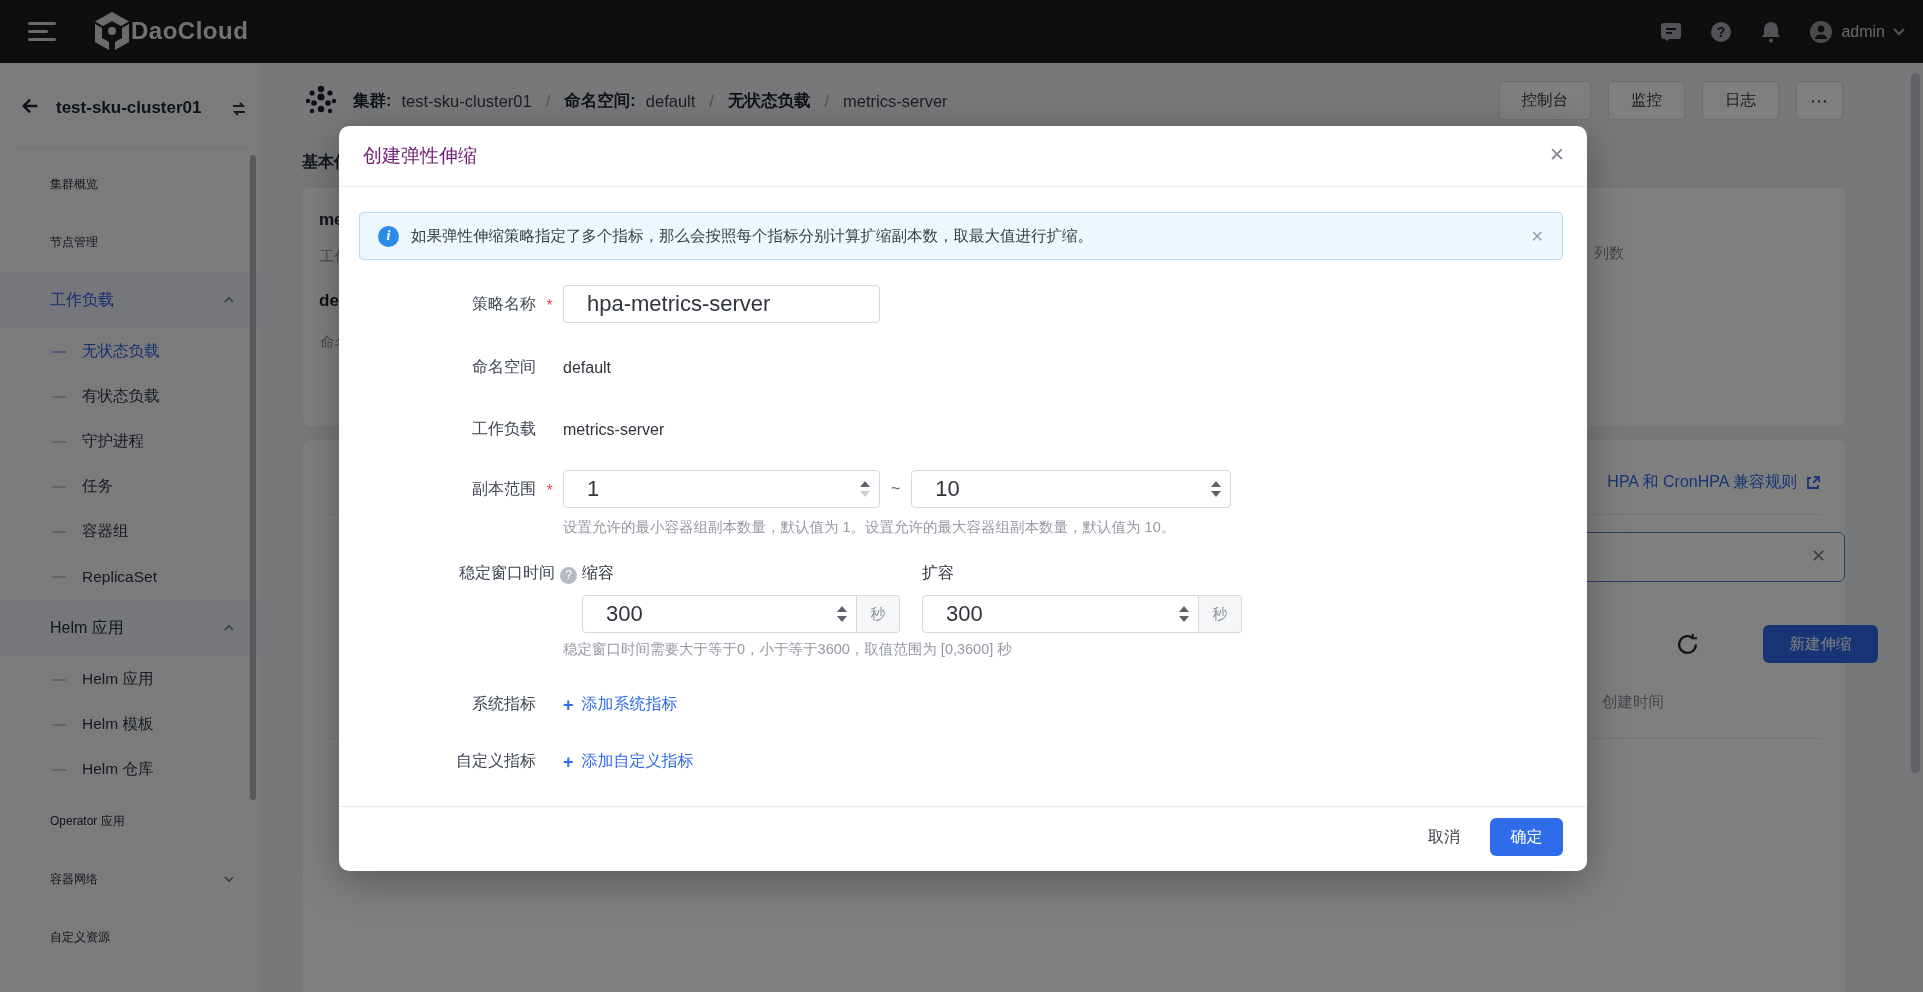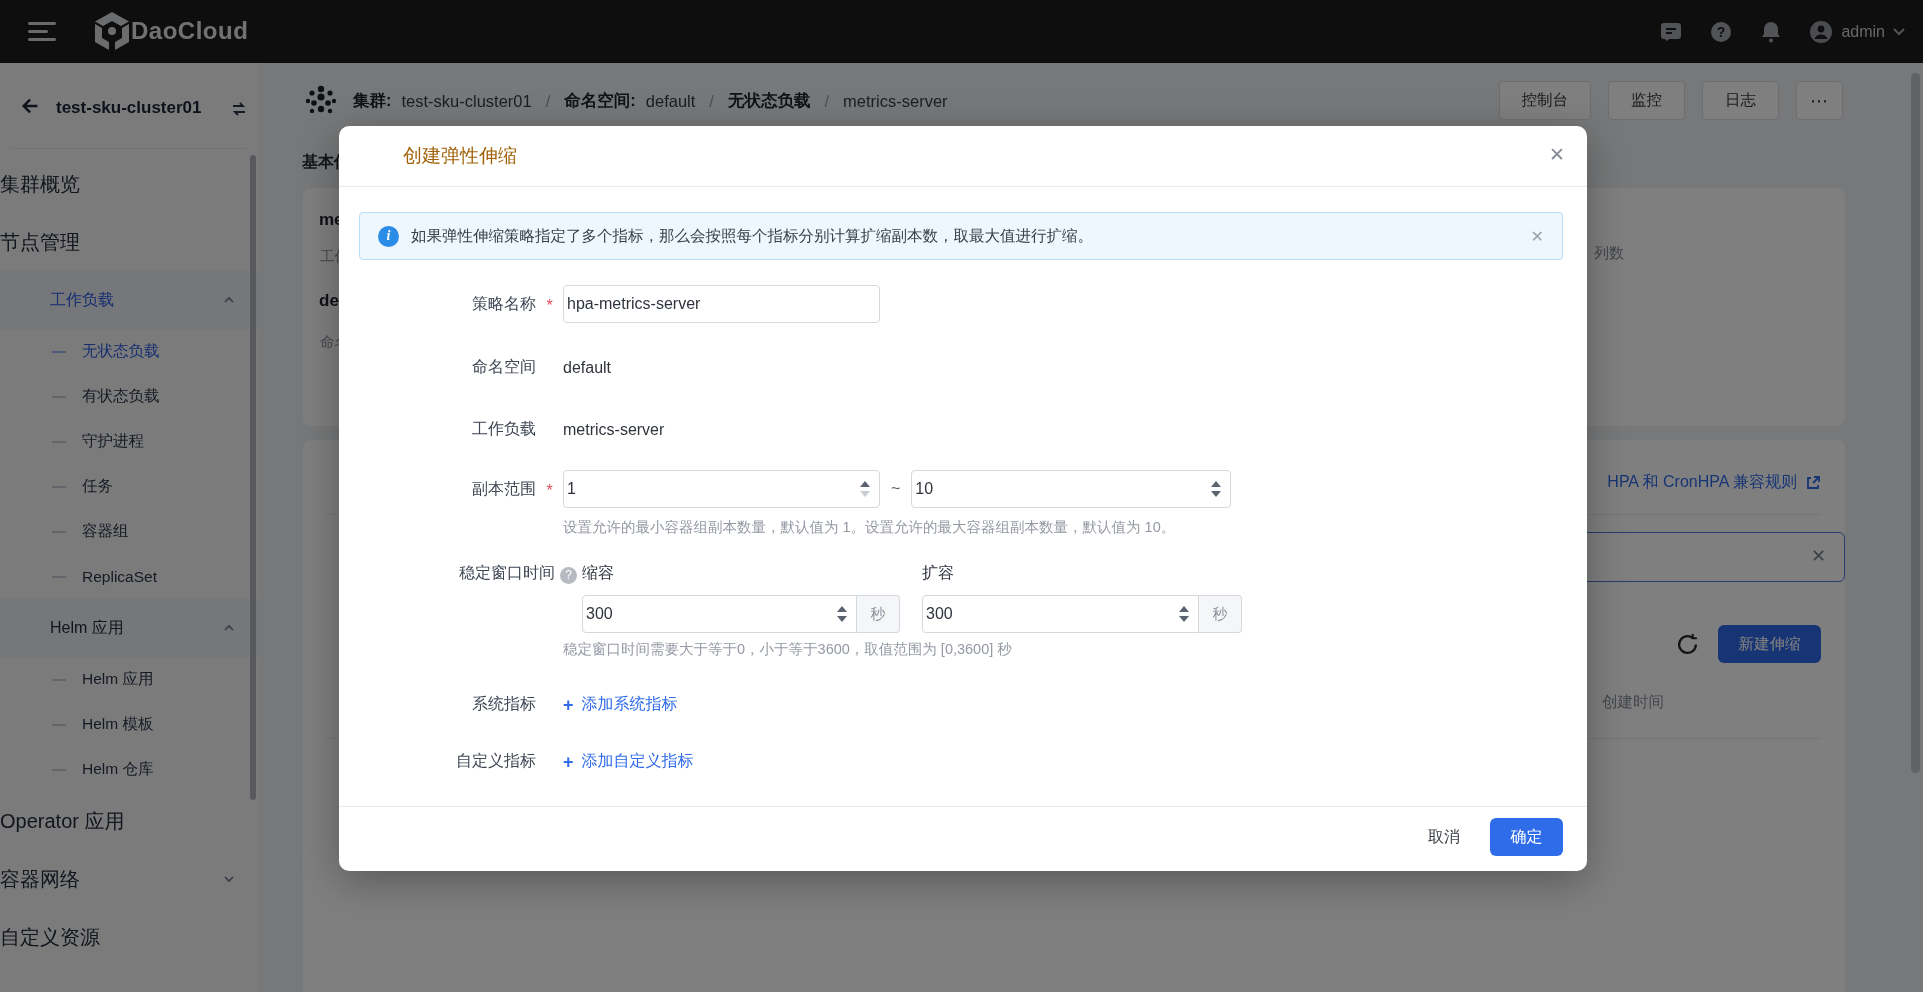--- a/index.html
+++ b/index.html
@@ -20,21 +20,21 @@
 
   
   .sidebar { position:absolute; left:0; top:63px; width:259px; height:929px; background:#f6f7f9; z-index:1; }
   .sb-head { position:absolute; left:0; top:0; width:100%; height:85px; }
   .sb-back { position:absolute; left:20px; top:32px; width:22px; height:22px; color:#1c2433; cursor:pointer; }
   .sb-cluster { position:absolute; left:56px; top:35px; font-size:17px; font-weight:bold; color:#1b2436; }
   .sb-switch { position:absolute; left:229px; top:36px; width:20px; height:20px; color:#2b3448; cursor:pointer; }
   .sb-divider { position:absolute; left:12px; right:12px; top:85px; height:1px; background:#e4e6ea; }
   .sb-menu { position:absolute; left:0; top:92px; width:100%; }
   .sb-item { position:relative; display:flex; align-items:center; cursor:pointer; }
-  .sb-item.top { height:58px; font-size:20px; color:#252c3a; }
+  .sb-item.top { height:58px; padding-left:50px; font-size:12px; color:#252c3a; }
   .sb-item.group { height:58px; padding-left:50px; font-size:16px; color:#252c3a; background:#eceff4; }
   .sb-item.sub { height:45px; padding-left:52px; font-size:15.5px; color:#2c3547; }
   .sb-item .dash { width:14px; height:2px; background:#c5cad4; margin-right:16px; flex:0 0 auto; }
   .sb-item.active { color:#2d5ce0; }
   .sb-item.active .dash { background:#9db4ef; }
   .sb-chev { position:absolute; right:24px; top:50%; margin-top:-6px; width:12px; height:12px; color:#6e7686; }
   .sb-scroll { position:absolute; left:250px; top:92px; width:6px; height:645px; border-radius:3px; background:#aeb2b9; }
 
   
   .content { position:absolute; left:259px; top:63px; width:1664px; height:929px; z-index:1; }
@@ -56,54 +56,54 @@
   .c1-lab2 { position:absolute; left:17px; top:145px; font-size:14.5px; color:#8b919b; }
   .c1-right { position:absolute; left:1291px; top:56px; font-size:15px; color:#858b94; }
   .card2 { left:44px; top:377px; width:1542px; height:615px; border-bottom-left-radius:0; border-bottom-right-radius:0; }
   .c2-link { position:absolute; right:24px; top:32px; display:flex; align-items:center; gap:8px;
              font-size:16px; color:#2f6bea; cursor:pointer; }
   .c2-divider { position:absolute; left:24px; right:24px; top:74px; height:1px; background:#e8eaee; }
   .c2-search { position:absolute; left:300px; right:0; top:92px; height:50px; background:#fff;
                border:1px solid #5377d6; border-radius:6px; }
   .c2-search-x { position:absolute; right:18px; top:12px; font-size:18px; color:#7d838c; cursor:pointer; }
   .c2-refresh { position:absolute; left:1372px; top:192px; width:25px; height:25px; color:#24282f; cursor:pointer; }
-  .c2-newbtn { position:absolute; left:1415px; top:185px; width:103px; height:38px; background:#2f6bea;
+  .c2-newbtn { position:absolute; left:1460px; top:185px; width:115px; height:38px; background:#2f6bea;
                border:none; border-radius:6px; color:#fff; font-size:15.5px; cursor:pointer; }
   .c2-colhead { position:absolute; left:1299px; top:252px; font-size:15.5px; color:#888e98; }
   .c2-headline { position:absolute; left:24px; right:24px; top:298px; height:1px; background:#e8eaee; }
   .page-scroll { position:absolute; right:3px; top:10px; width:9px; height:700px; border-radius:5px; background:#c2c5ca; }
 
   
   .overlay { position:absolute; inset:0; background:rgba(0,0,0,0.5); z-index:5; }
 
   
   .modal { position:absolute; left:339px; top:126px; width:1248px; height:745px; background:#fff;
            border-radius:10px; box-shadow:0 10px 40px rgba(0,0,0,.3); z-index:6; }
   .m-title { position:absolute; left:24px; top:0; height:60px; line-height:60px; font-size:19px;
-             font-weight:500; color:#a16207;margin-left:40px; }
+             font-weight:500; color:#701a75; }
   .m-close { position:absolute; right:22px; top:18px; font-size:19px; color:#878d96; cursor:pointer; line-height:22px; }
   .m-headline { position:absolute; left:0; right:0; top:60px; height:1px; background:#e9ebf0; }
   .m-alert { position:absolute; left:20px; top:86px; width:1204px; height:48px; background:#eef7fe;
              border:1px solid #b7ddf8; border-radius:4px; display:flex; align-items:center; padding:0 18px; gap:12px; }
   .m-alert-ico { width:21px; height:21px; border-radius:50%; background:#2b8ce8; color:#fff; font-size:14px;
                  font-weight:bold; display:flex; align-items:center; justify-content:center; flex:0 0 auto;
                  font-family:"Liberation Serif","DejaVu Serif",serif; font-style:italic; }
   .m-alert-text { flex:1; font-size:15.5px; color:#384048; }
   .m-alert-x { font-size:16px; color:#9aa0a8; cursor:pointer; }
 
   .frow { position:absolute; left:0; display:flex; }
   .flabel { width:197px; text-align:right; font-size:16px; color:#3f4654; }
   .fstar { width:27px; text-align:center; }
   .star { color:#e34d59; font-size:16px; position:relative; top:2px; }
   .helpq { display:inline-flex; width:17px; height:17px; border-radius:50%; background:#b6bac2; color:#fff;
            font-size:12px; align-items:center; justify-content:center; cursor:pointer; position:relative; top:2px; }
   .fvalue { font-size:16px; color:#2f343c; }
 
   .inp { position:relative; height:38px; border:1px solid #d5d8df; border-radius:4px; background:#fff; }
-  .inp .val { position:absolute; left:3px; top:0; line-height:36px; font-size:16px; color:#2f343c; }
+  .inp .val { position:absolute; left:23px; top:0; line-height:36px; font-size:22px; color:#2f343c; }
   .spin { position:absolute; right:9px; top:50%; transform:translateY(-50%); display:flex; flex-direction:column; gap:4px; cursor:pointer; }
   .tri-up { width:0; height:0; border-left:5px solid transparent; border-right:5px solid transparent; border-bottom:6px solid #5c6370; }
   .tri-dn { width:0; height:0; border-left:5px solid transparent; border-right:5px solid transparent; border-top:6px solid #5c6370; }
   .tri-dn.dim { border-top-color:#c9cdd4; }
   .suffix { width:43px; background:#f5f6f8; border:1px solid #d5d8df; border-left:none;
             border-radius:0 4px 4px 0; display:flex; align-items:center; justify-content:center;
             font-size:15px; color:#8d929c; }
   .igroup { display:flex; height:38px; }
   .igroup .inp { border-radius:4px 0 0 4px; flex:1; }
 

